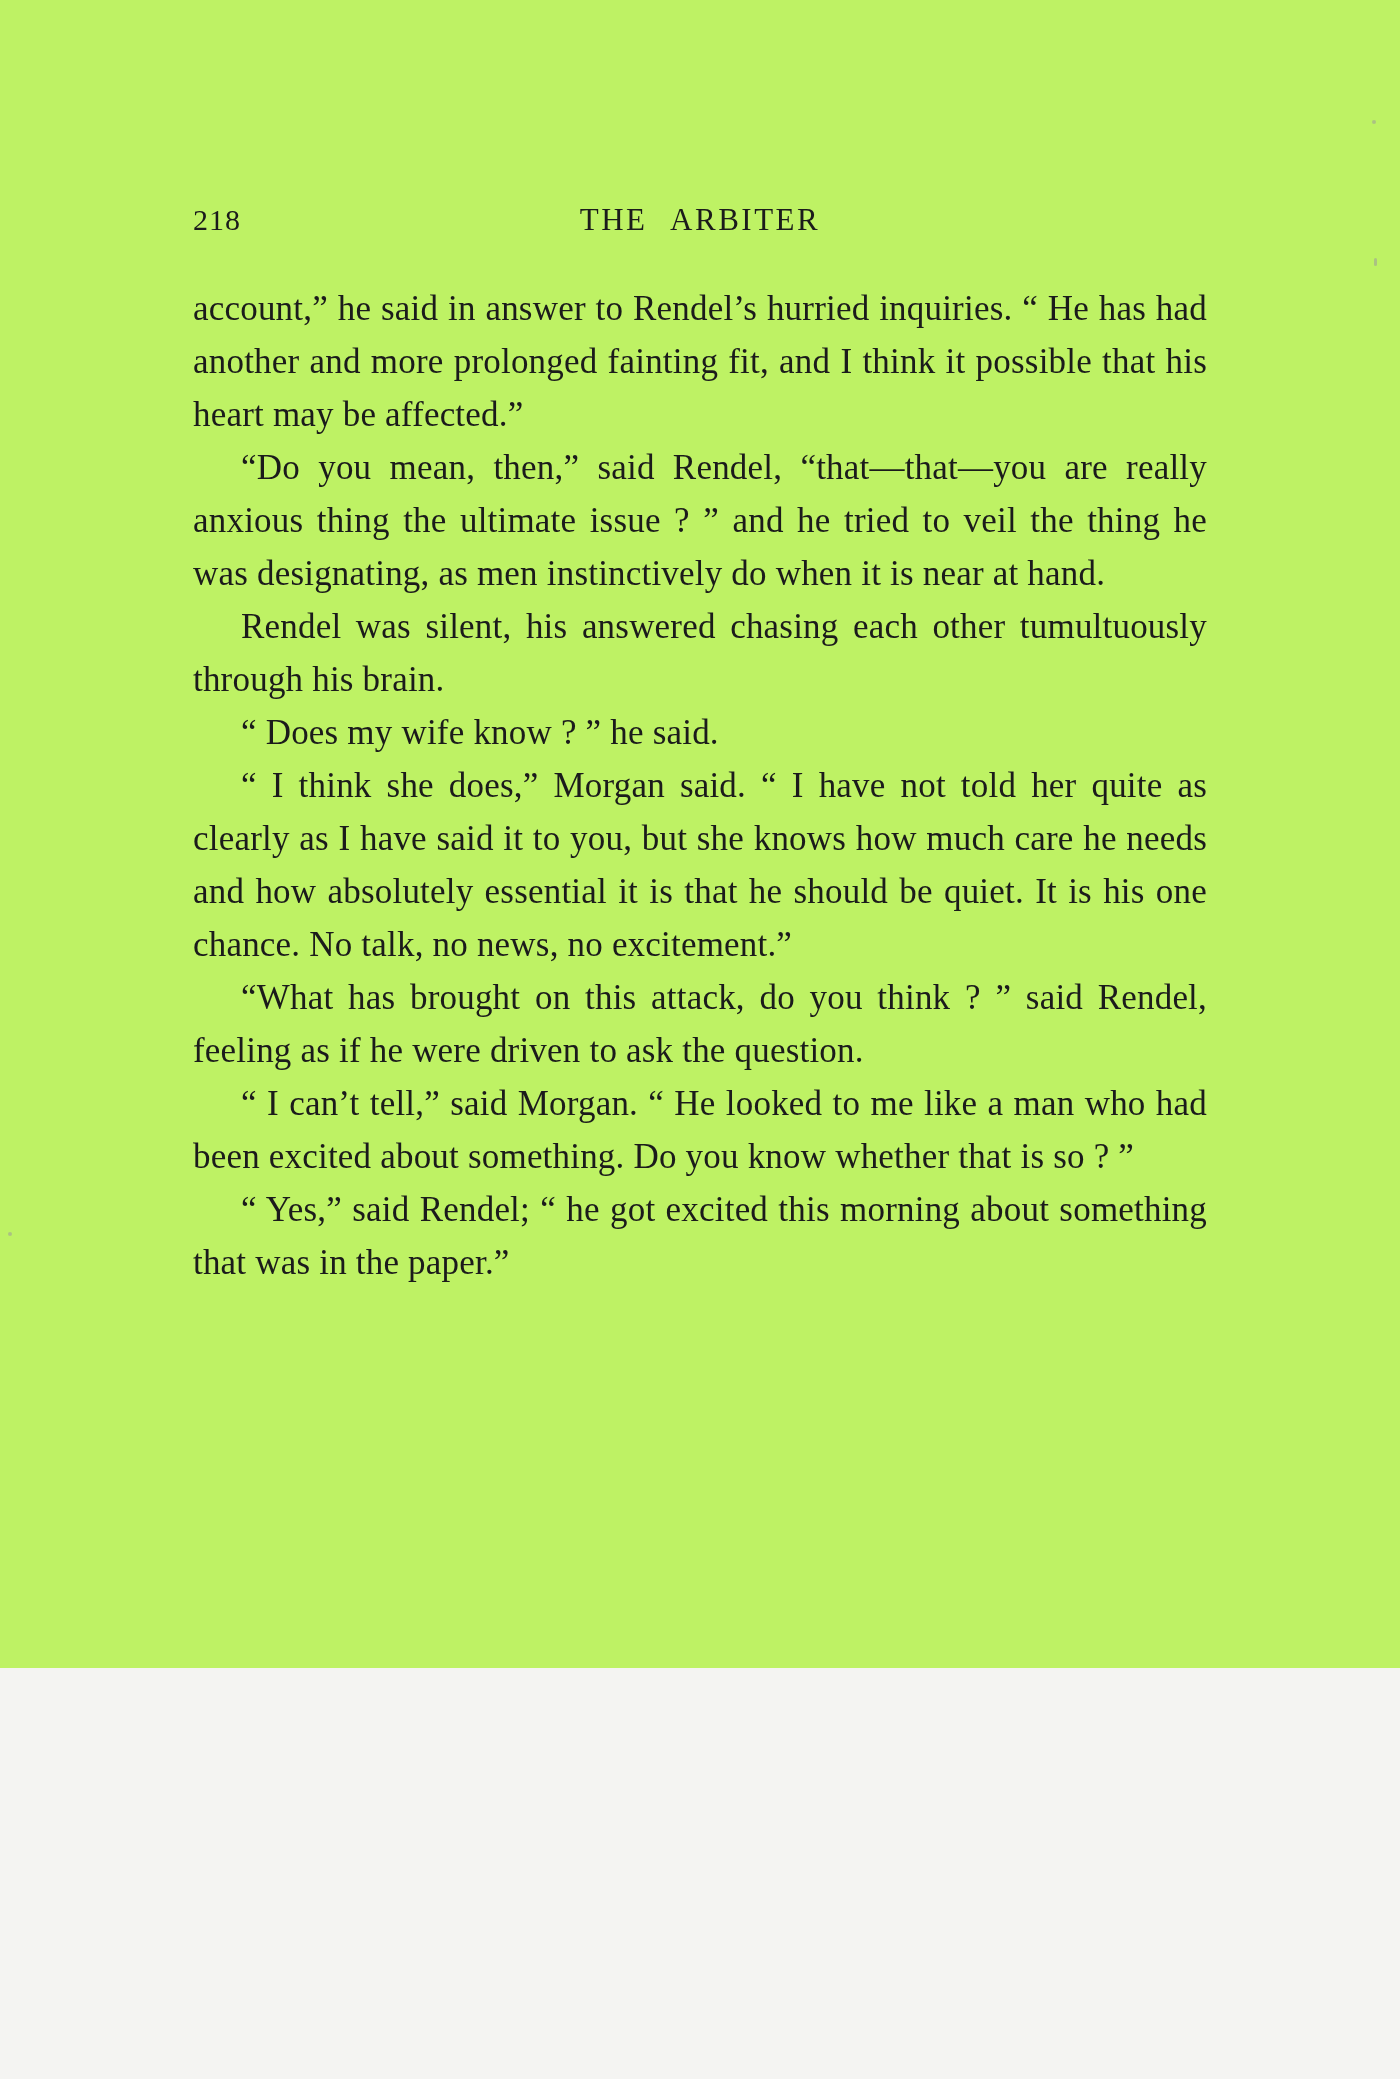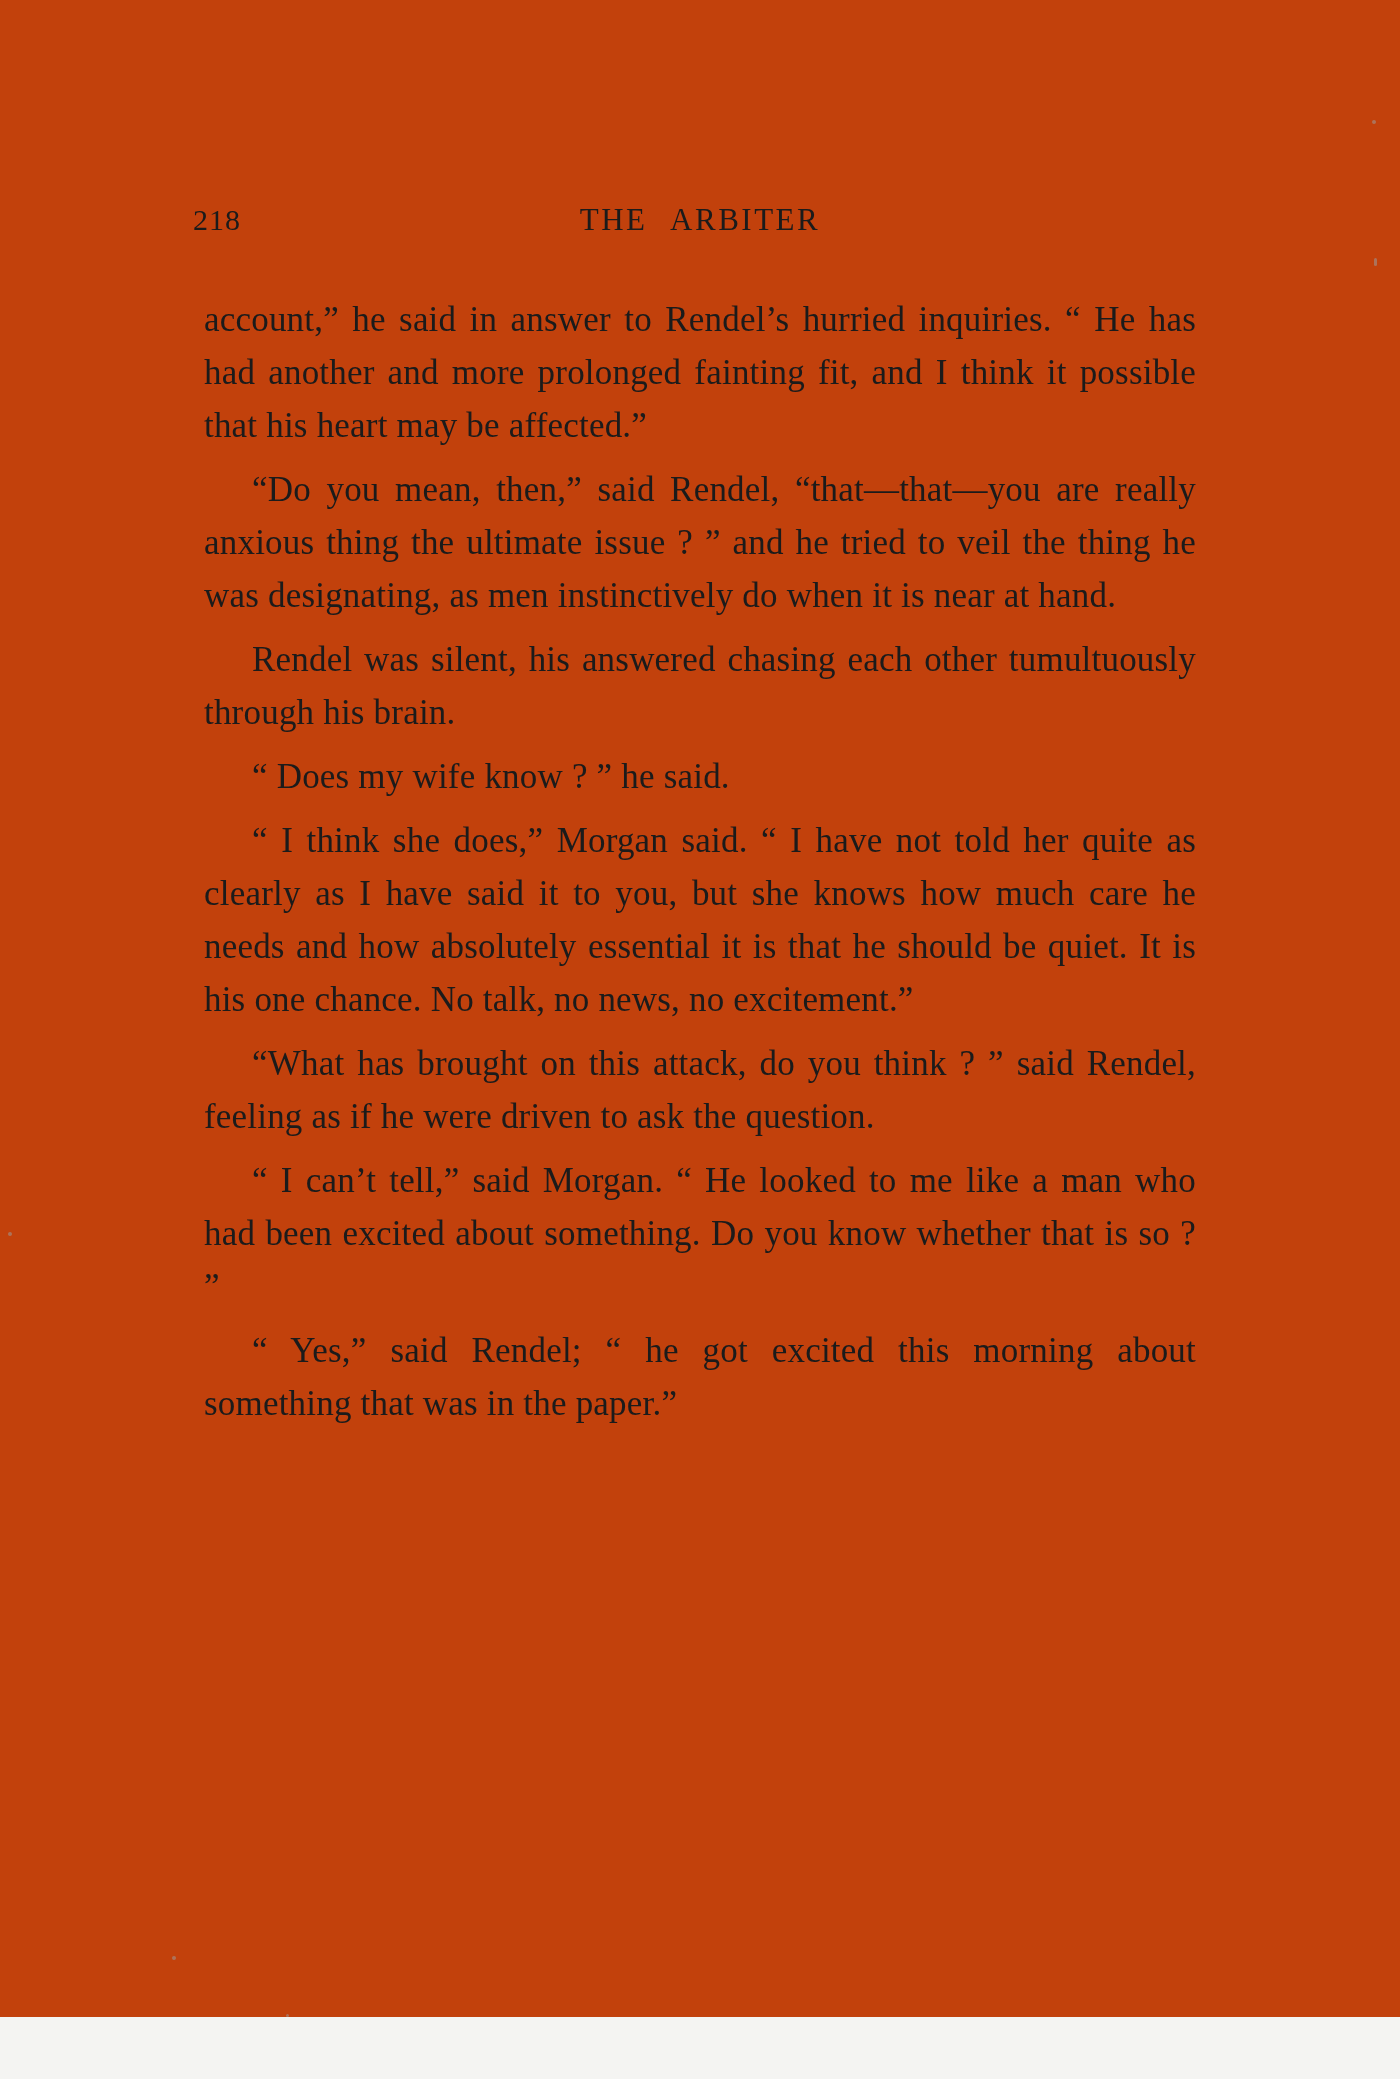--- a/index.html
+++ b/index.html
@@ -3,23 +3,23 @@
 <meta charset="utf-8">
 <style>
   html, body {
     margin: 0;
     padding: 0;
     background: #f4f4f2;
   }
   .page {
     position: relative;
     width: 1400px;
-    height: 2017px;
+    height: 1668px;
     margin: 0 auto;
-    background: #c2410c;
+    background: #bef264;
     color: #1b1b1b;
     font-family: "Liberation Serif", "DejaVu Serif", serif;
     overflow: hidden;
   }
   .running-head {
     position: absolute;
     top: 202px;
     left: 193px;
     width: 1014px;
     height: 40px;
@@ -44,21 +44,21 @@
     position: absolute;
     top: 282px;
     left: 193px;
     width: 1014px;
     font-size: 35px;
     line-height: 53px;
     text-align: justify;
     letter-spacing: 0.2px;
   }
   .body-text p {
-    margin: 11px;
+    margin: 0;
     text-indent: 48px;
   }
   .body-text p.no-indent {
     text-indent: 0;
   }
   
   .speck {
     position: absolute;
     background: #9a9a9a;
     border-radius: 50%;

